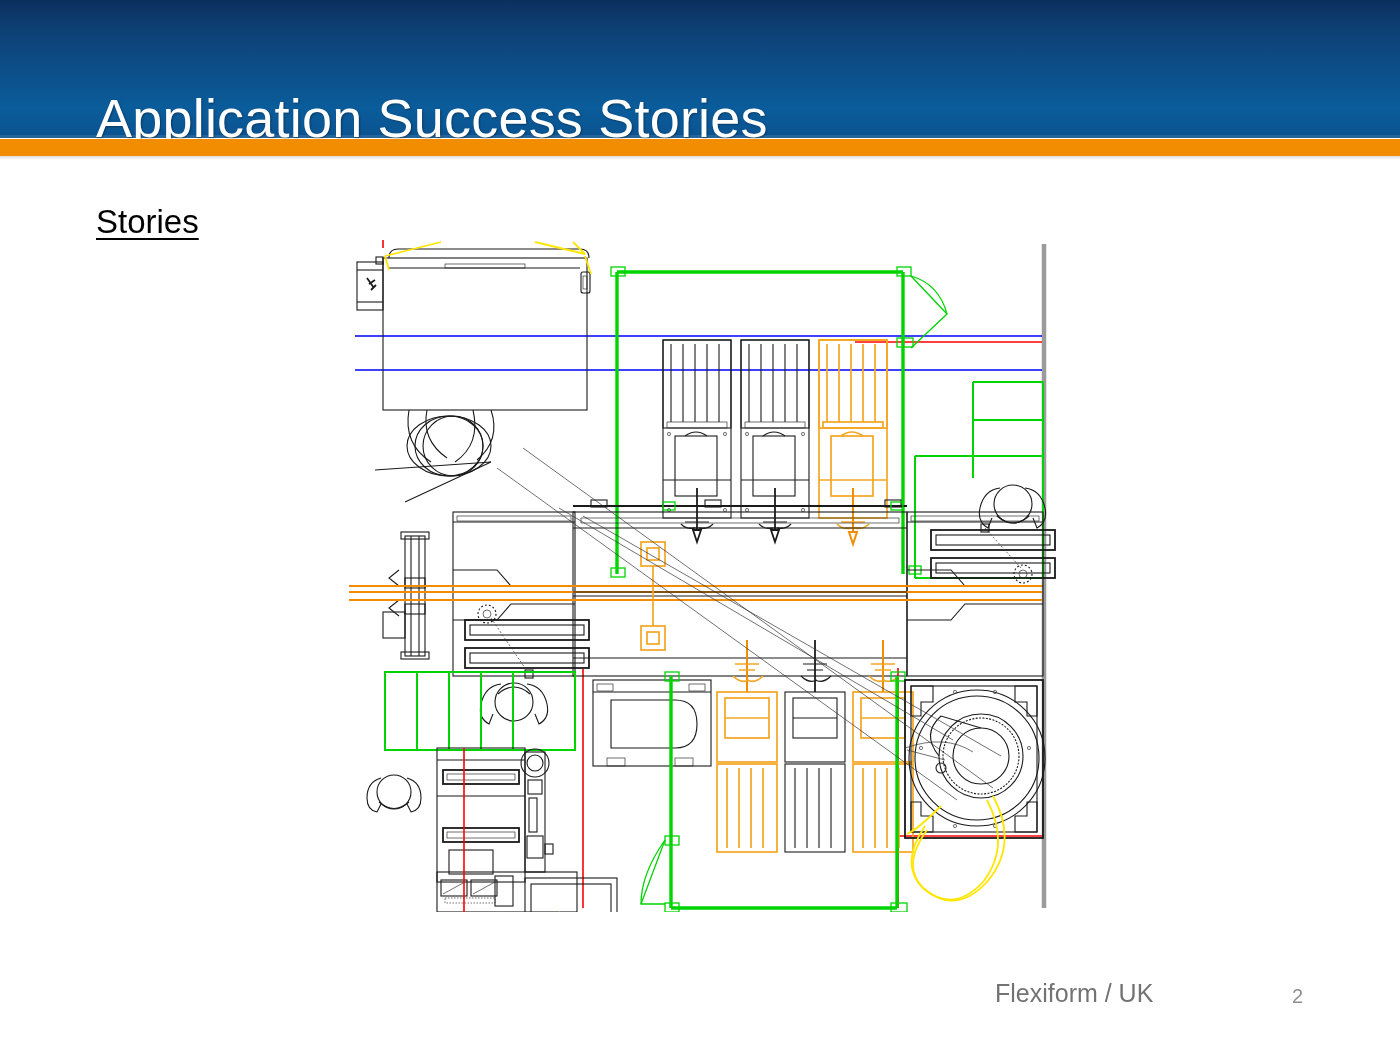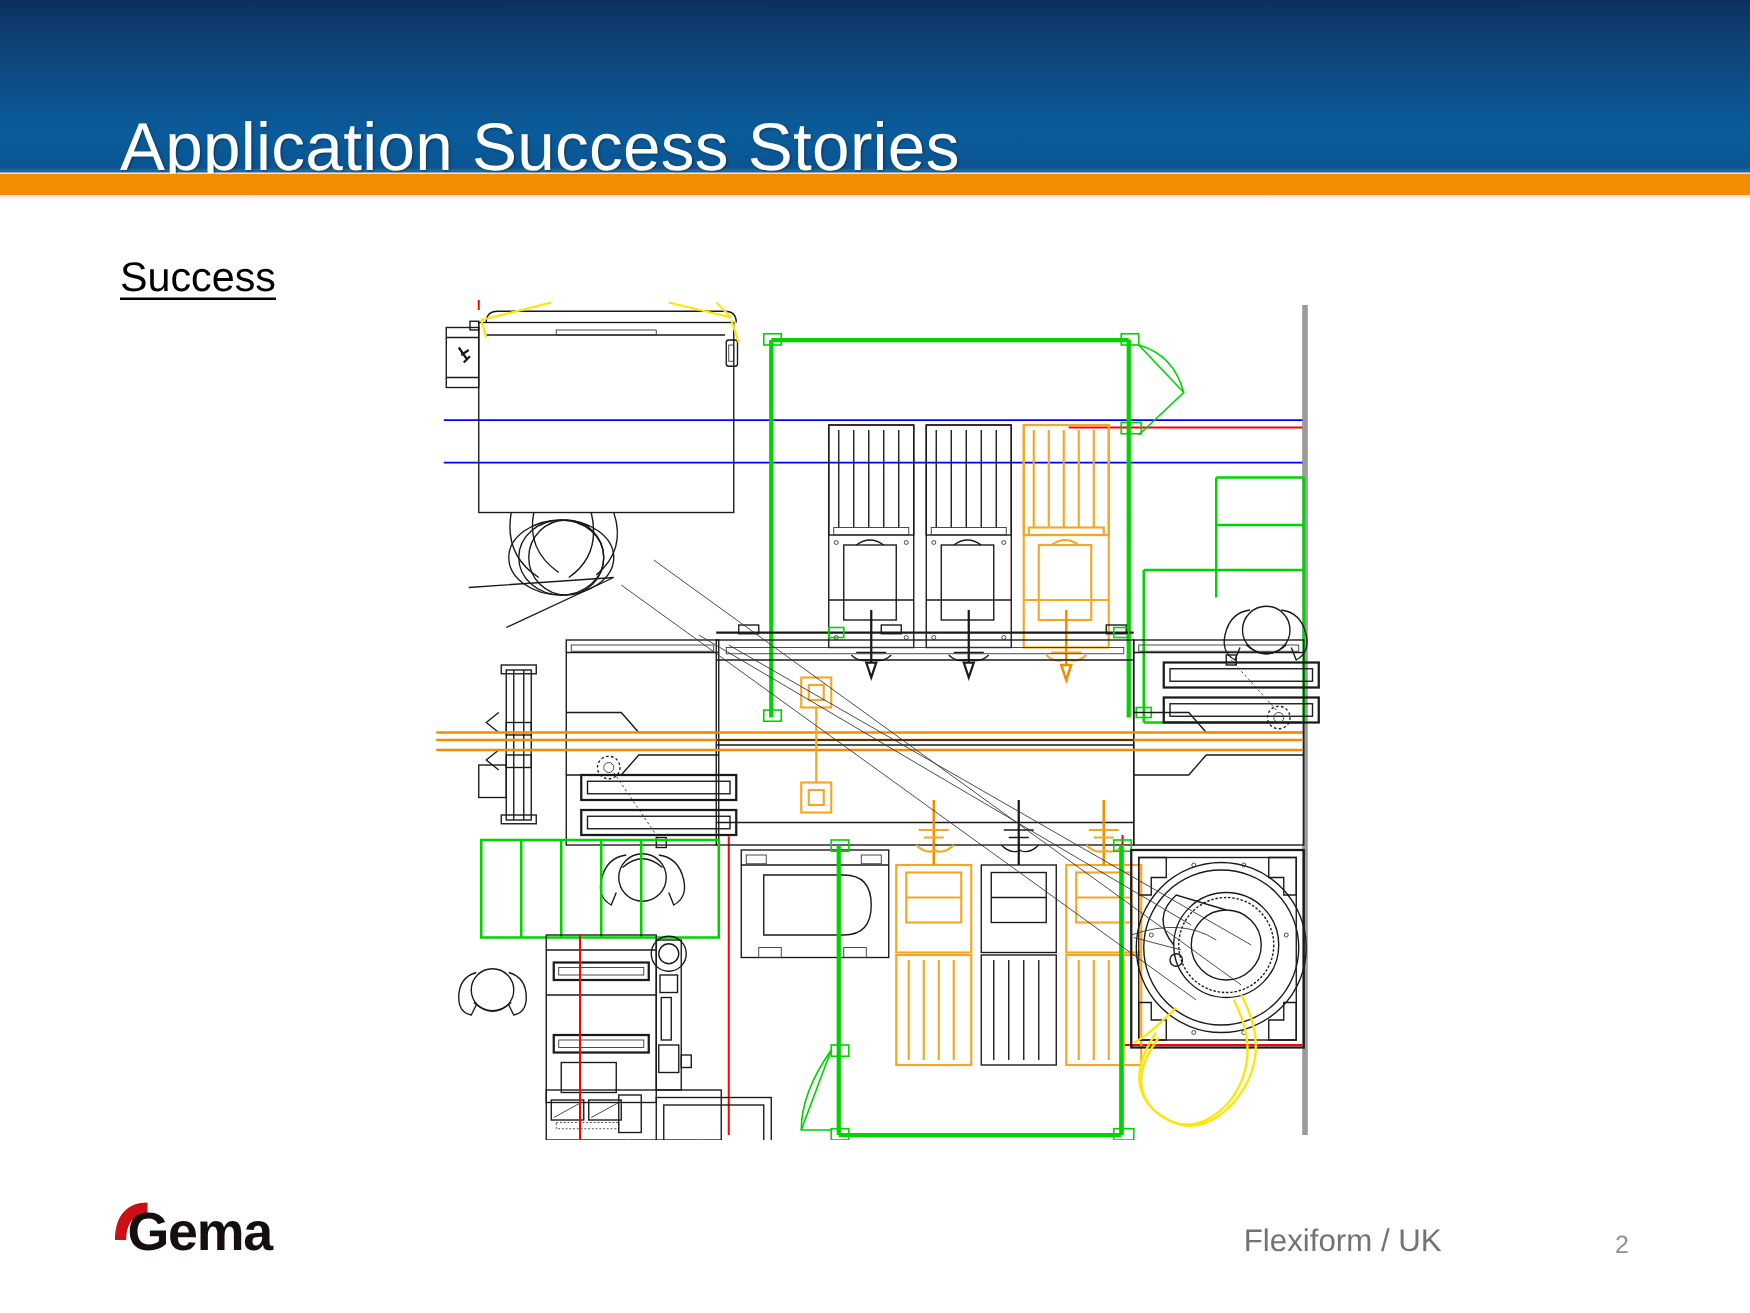--- a/index.html
+++ b/index.html
@@ -102,21 +102,21 @@
 </head>
 <body>
 
 <div class="slide">
 
   <div class="header-band"></div>
   <div class="header-title">Application Success Stories</div>
   <div class="orange-bar"></div>
   <div class="orange-bar-shadow"></div>
 
-  <div class="section-heading">Success</div>
+  <div class="section-heading">Stories</div>
 
   <div class="drawing-wrap">
     <svg viewBox="0 0 715 672" xmlns="http://www.w3.org/2000/svg">
       <defs>
         <style>
           .k  { fill:none; stroke:#1a1a1a; stroke-width:1.1; }
           .kt { fill:none; stroke:#1a1a1a; stroke-width:1.8; }
           .kf { fill:none; stroke:#333; stroke-width:0.7; }
           .gy { fill:none; stroke:#8a8a8a; stroke-width:1.1; }
           .wl { fill:none; stroke:#9b9b9b; stroke-width:4.5; }
@@ -502,24 +502,18 @@
       </g>
 
       <g>
         <rect class="grf" x="318" y="262" width="12" height="8" fill="#fff"></rect>
         <rect class="grf" x="546" y="262" width="12" height="8" fill="#fff"></rect>
       </g>
 
     </svg>
   </div>
 
-  <div class="logo">
-    <svg class="logo-arc" viewBox="0 0 34 34">
-      <path d="M4 32 C4 12, 14 2, 30 2 L30 11 C19 11, 13 19, 13 32 Z" fill="#cc1018"></path>
-    </svg>
-    <div class="logo-text">Gema</div>
-  </div>
 
   <div class="footer-note">Flexiform / UK</div>
 
   <div class="page-number">2</div>
 
 </div>
 
 </body></html>

